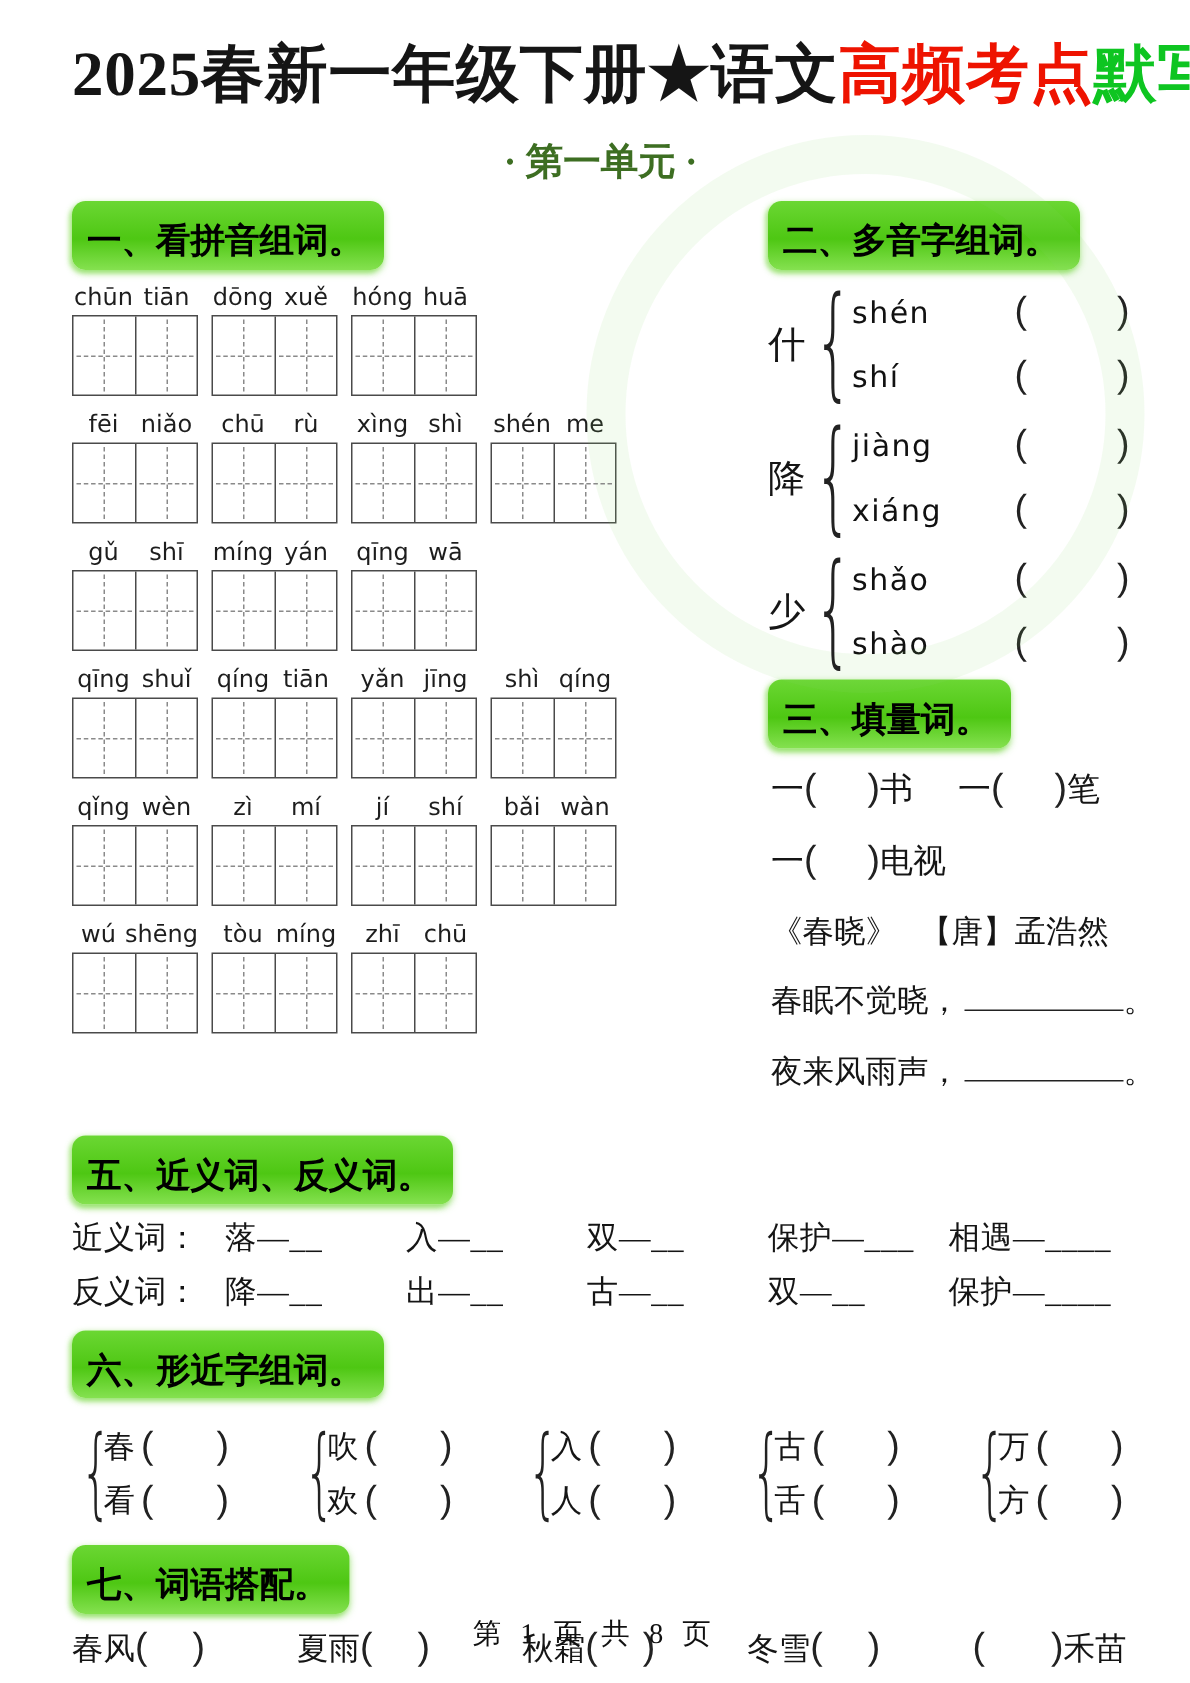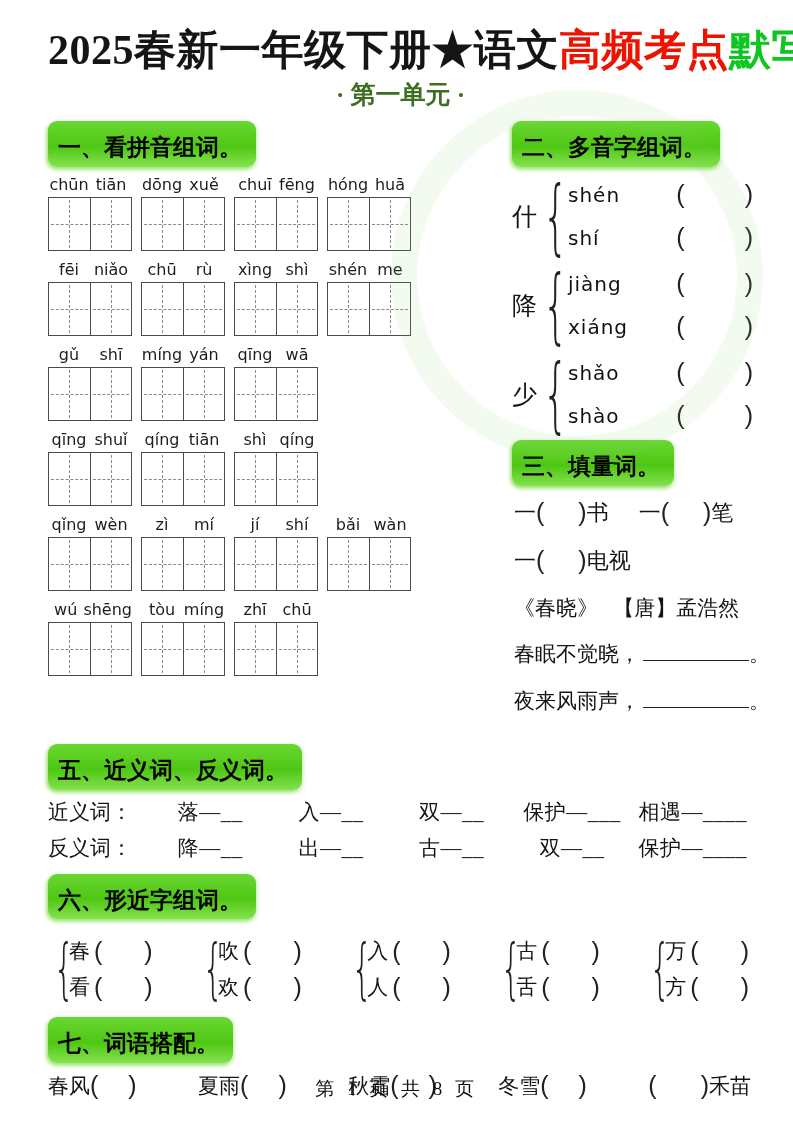--- a/index.html
+++ b/index.html
@@ -9,21 +9,21 @@
 
   
   .watermark{position:absolute;top:90px;right:30px;width:320px;height:320px;
     border:26px solid rgba(140,220,110,0.10);border-radius:50%;pointer-events:none;}
 
   
   .title{margin:0;text-align:center;font-size:42px;font-weight:bold;letter-spacing:0.5px;
          white-space:nowrap;line-height:1.15;}
   .title .t-red{color:#ee1300;}
   .title .t-green{color:#0ec521;}
-  .subtitle{text-align:center;font-size:25px;color:#3d6e22;margin-top:4px;font-weight:bold;}
+  .subtitle{text-align:center;font-size:25px;color:#3d6e22;margin-top:17px;font-weight:bold;}
 
   
   .sec-header{display:inline-block;background:linear-gradient(180deg,#6bd733 0%,#4ec713 55%,#85e150 100%);
     box-shadow:0 2px 5px rgba(120,215,70,0.65), -2px 2px 3px rgba(150,230,100,0.5);
     color:#000;font-weight:bold;font-size:23px;line-height:1.25;
     padding:12px 14px 5px 10px;border-radius:9px;font-family:"Liberation Sans",sans-serif;}
 
   
   .columns{display:flex;margin-top:10px;}
   .col-left{width:450px;flex:none;}
@@ -68,21 +68,21 @@
   .poem-author{margin-left:10px;}
   .poem-line{margin-bottom:17px;white-space:nowrap;}
   .blank-line{display:inline-block;width:106px;height:1.05em;border-bottom:1.8px solid #222;
     vertical-align:baseline;margin-left:3px;}
 
   
   .full-sec{margin-top:12px;}
   .s5-rows{margin-top:8px;font-size:21px;}
   .s5-row{display:flex;align-items:baseline;margin-bottom:8px;}
   .s5-label{flex:none;width:102px;}
-  .s5-items{flex:1;display:flex;text-align:center;}
+  .s5-items{flex:1;display:flex;}
   .s5-item{flex:1;white-space:nowrap;letter-spacing:0.5px;}
 
   
   .s6-row{display:flex;justify-content:space-between;margin-top:14px;padding-right:4px;}
   .pair{display:flex;align-items:center;}
   .pair-brace{font-size:66px;width:22px;margin-right:-1px;}
   .pair-line{display:flex;align-items:center;height:36px;font-size:21px;}
   .pair-line .paren-blank{margin-left:4px;}
 
   
@@ -125,30 +125,20 @@
                 <span>dōng</span>
                 <span>xuě</span>
               </div>
               <div class="write-box">
                 <div class="wb-cell"></div>
                 <div class="wb-cell"></div>
               </div>
             </div>
             <div class="pinyin-group">
               <div class="pinyin-labels">
-                <span>chuī</span>
-                <span>fēng</span>
-              </div>
-              <div class="write-box">
-                <div class="wb-cell"></div>
-                <div class="wb-cell"></div>
-              </div>
-            </div>
-            <div class="pinyin-group">
-              <div class="pinyin-labels">
                 <span>hóng</span>
                 <span>huā</span>
               </div>
               <div class="write-box">
                 <div class="wb-cell"></div>
                 <div class="wb-cell"></div>
               </div>
             </div>
           </div>
           <div class="pinyin-row">
@@ -233,20 +223,30 @@
               </div>
               <div class="write-box">
                 <div class="wb-cell"></div>
                 <div class="wb-cell"></div>
               </div>
             </div>
             <div class="pinyin-group">
               <div class="pinyin-labels">
                 <span>qíng</span>
                 <span>tiān</span>
+              </div>
+              <div class="write-box">
+                <div class="wb-cell"></div>
+                <div class="wb-cell"></div>
+              </div>
+            </div>
+            <div class="pinyin-group">
+              <div class="pinyin-labels">
+                <span>yǎn</span>
+                <span>jīng</span>
               </div>
               <div class="write-box">
                 <div class="wb-cell"></div>
                 <div class="wb-cell"></div>
               </div>
             </div>
             <div class="pinyin-group">
               <div class="pinyin-labels">
                 <span>shì</span>
                 <span>qíng</span>

